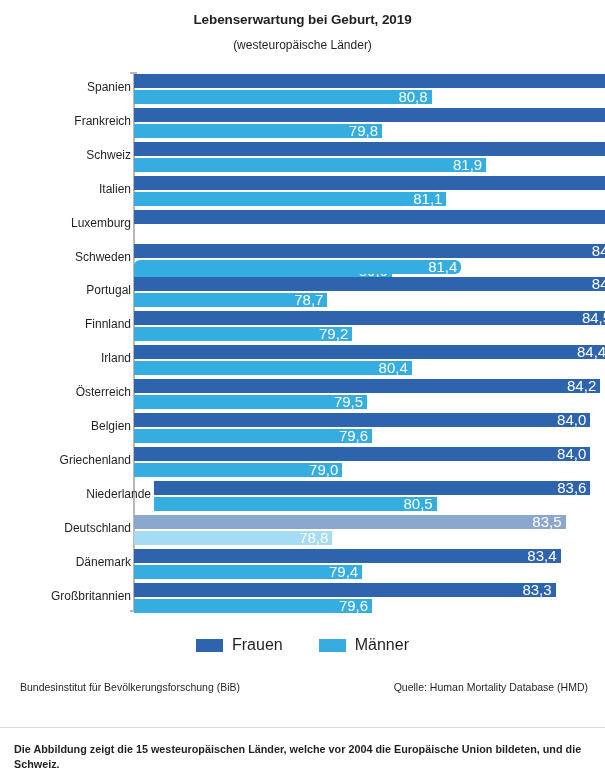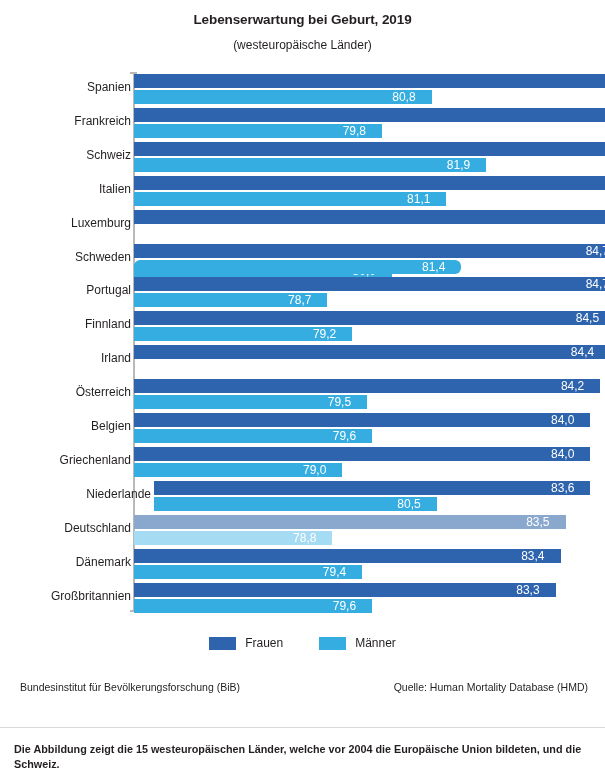--- a/index.html
+++ b/index.html
@@ -95,25 +95,25 @@
     height: 14px;
     box-sizing: border-box;
   }
   .bar.female { top: 1px; background: #2e63ad; }
   .bar.male   { top: 17px; background: #35ade1; }
   .group.muted .bar.female { background: #8aa7ce; }
   .group.muted .bar.male   { background: #a6dcf3; }
 
   .bar-value {
     position: absolute;
-    right: 16px;
+    right: 4px;
     top: 0;
     height: 25px;
     line-height: 14px;
-    font-size: 12px;
+    font-size: 15px;
     color: #ffffff;
     white-space: nowrap;
   }
   .group.muted .bar-value { color: #ffffff; }
 
   
   .legend {
     position: absolute;
     left: 0;
     top: 636px;
@@ -127,21 +127,21 @@
     display: flex;
     align-items: center;
     gap: 9px;
   }
   .legend-swatch {
     width: 27px;
     height: 13px;
     display: inline-block;
   }
   .legend-label {
-    font-size: 12px;
+    font-size: 16px;
     color: #231f20;
   }
 
   
   .credits {
     position: absolute;
     left: 0;
     top: 681px;
     width: 605px;
     height: 16px;
@@ -254,20 +254,23 @@
           <span class="bar-value">84,5</span>
         </div>
         <div class="bar male" style="width: 218.24px;">
           <span class="bar-value">79,2</span>
         </div>
       </div>
       <div class="group" style="top: 272.2px;">
         <div class="cat-label">Irland</div>
         <div class="bar female" style="width: 476.16px;">
           <span class="bar-value">84,4</span>
+        </div>
+        <div class="bar male" style="width: 277.76px;">
+          <span class="bar-value">80,4</span>
         </div>
       </div>
       <div class="group" style="top: 306.1px;">
         <div class="cat-label">Österreich</div>
         <div class="bar female" style="width: 466.24px;">
           <span class="bar-value">84,2</span>
         </div>
         <div class="bar male" style="width: 233.12px;">
           <span class="bar-value">79,5</span>
         </div>

